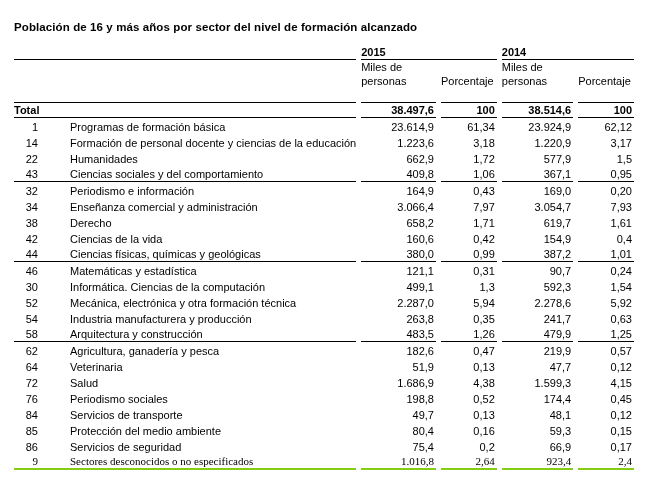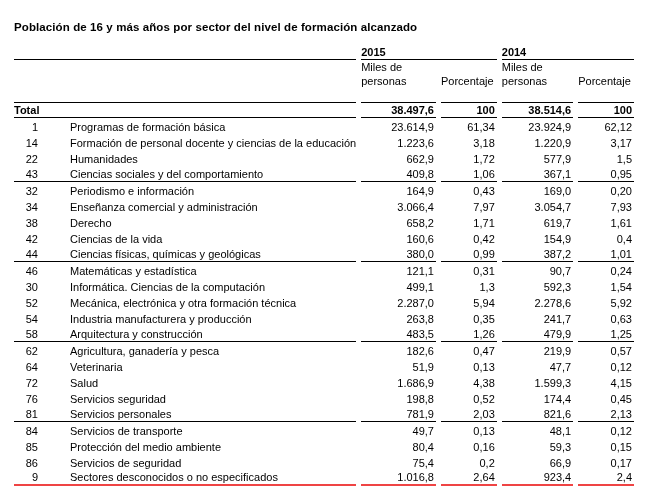--- a/index.html
+++ b/index.html
@@ -30,21 +30,21 @@
   tr.year-row td { height: 18px; font-weight: bold; border-bottom: 1px solid #000; }
   tr.sub-row td { height: 29px; border-bottom: 1px solid #000; padding-bottom: 14px; }
   td.num { text-align: right; padding-right: 2px; white-space: nowrap; }
   td.hdr-num { padding-right: 2px; white-space: nowrap; }
   td.stub { white-space: nowrap; overflow: visible; }
   .code { display: inline-block; width: 24px; text-align: right; }
   .lbl { margin-left: 4px; padding-left: 28px; }
   tr.total-row td { height: 15px; font-weight: bold; border-bottom: 1px solid #000; }
   tr.data-row td { height: 16px; }
   tr.data-row.sep td { border-bottom: 1px solid #000; }
-  tr.data-row.last td { border-bottom: 2px solid #ef4444; }
+  tr.data-row.last td { border-bottom: 2px solid #84cc16; font-family: Liberation Serif, serif; }
 </style>
 </head>
 <body>
 
 <div class="page">
   <div class="title">Población de 16 y más años por sector del nivel de formación alcanzado</div>
 
   <table class="stat">
     <colgroup>
       <col class="c-stub">
@@ -192,32 +192,25 @@
     <td class="num">0,12</td>
   </tr>
         <tr class="data-row">
     <td class="stub"><span class="code">72</span><span class="lbl">Salud</span></td>
     <td class="num">1.686,9</td>
     <td class="num">4,38</td>
     <td class="num">1.599,3</td>
     <td class="num">4,15</td>
   </tr>
         <tr class="data-row">
-    <td class="stub"><span class="code">76</span><span class="lbl">Servicios seguridad</span></td>
+    <td class="stub"><span class="code">76</span><span class="lbl">Periodismo sociales</span></td>
     <td class="num">198,8</td>
     <td class="num">0,52</td>
     <td class="num">174,4</td>
     <td class="num">0,45</td>
-  </tr>
-        <tr class="data-row sep">
-    <td class="stub"><span class="code">81</span><span class="lbl">Servicios personales</span></td>
-    <td class="num">781,9</td>
-    <td class="num">2,03</td>
-    <td class="num">821,6</td>
-    <td class="num">2,13</td>
   </tr>
         <tr class="data-row">
     <td class="stub"><span class="code">84</span><span class="lbl">Servicios de transporte</span></td>
     <td class="num">49,7</td>
     <td class="num">0,13</td>
     <td class="num">48,1</td>
     <td class="num">0,12</td>
   </tr>
         <tr class="data-row">
     <td class="stub"><span class="code">85</span><span class="lbl">Protección del medio ambiente</span></td>

